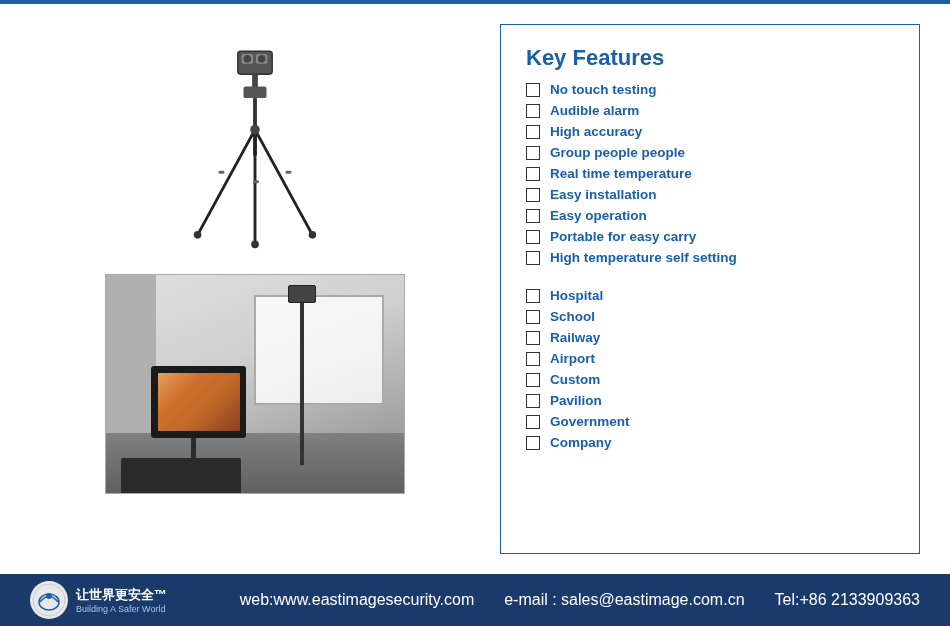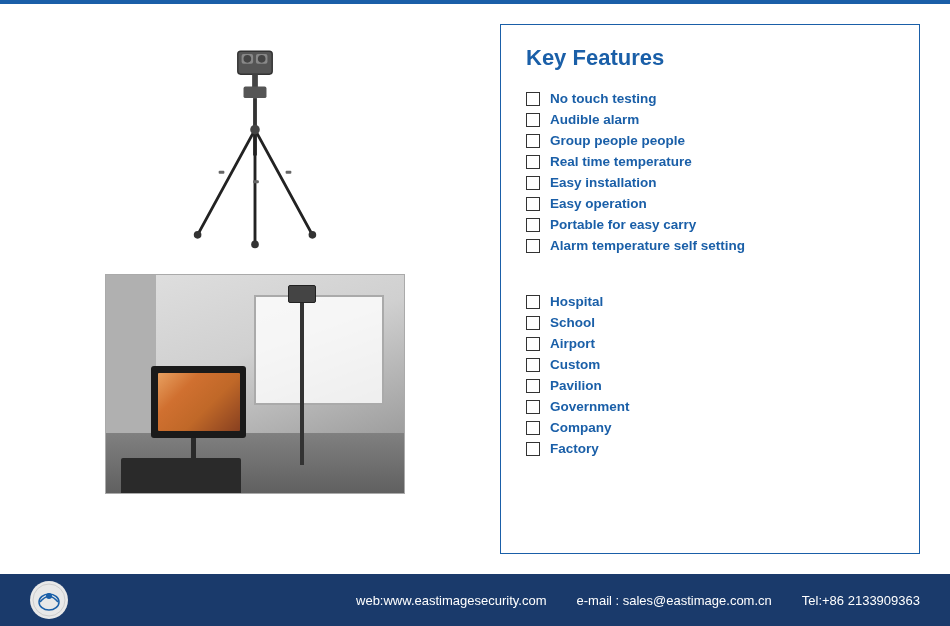--- a/index.html
+++ b/index.html
@@ -168,21 +168,21 @@
       background: #1a1a1a;
       border-radius: 2px;
     }
 
     .right-panel {
       flex: 1;
       border: 1.5px solid #1a5fa8;
       padding: 20px 25px;
       display: flex;
       flex-direction: column;
-      gap: 12px;
+      gap: 3px;
     }
 
     .section-title {
       font-size: 22px;
       font-weight: bold;
       color: #1a5fa8;
       margin-bottom: 8px;
     }
 
     .feature-list {
@@ -246,21 +246,21 @@
     }
 
     .footer-contact {
       display: flex;
       gap: 30px;
       align-items: center;
     }
 
     .footer-contact-item {
       color: white;
-      font-size: 13px;
+      font-size: 16px;
     }
   </style>
 </head>
 <body>
 
 <div class="top-bar"></div>
 
 <div class="main-content">
 
   <div class="left-panel">
@@ -321,95 +321,103 @@
       <li class="feature-item">
         <span class="checkbox-icon"></span>
         <span class="feature-label">No touch testing</span>
       </li>
       <li class="feature-item">
         <span class="checkbox-icon"></span>
         <span class="feature-label">Audible alarm</span>
       </li>
       <li class="feature-item">
         <span class="checkbox-icon"></span>
+        <span class="feature-label">High accuracy</span>
+      </li>
+      <li class="feature-item">
+        <span class="checkbox-icon"></span>
         <span class="feature-label">Group people people</span>
       </li>
       <li class="feature-item">
         <span class="checkbox-icon"></span>
         <span class="feature-label">Real time temperature</span>
       </li>
       <li class="feature-item">
         <span class="checkbox-icon"></span>
         <span class="feature-label">Easy installation</span>
       </li>
       <li class="feature-item">
         <span class="checkbox-icon"></span>
         <span class="feature-label">Easy operation</span>
       </li>
       <li class="feature-item">
         <span class="checkbox-icon"></span>
         <span class="feature-label">Portable for easy carry</span>
       </li>
       <li class="feature-item">
         <span class="checkbox-icon"></span>
-        <span class="feature-label">Alarm temperature self setting</span>
+        <span class="feature-label">High temperature self setting</span>
       </li>
     </ul>
 
     <div class="divider"></div>
 
 
     <ul class="feature-list">
       <li class="feature-item">
         <span class="checkbox-icon"></span>
         <span class="feature-label">Hospital</span>
       </li>
       <li class="feature-item">
         <span class="checkbox-icon"></span>
         <span class="feature-label">School</span>
       </li>
       <li class="feature-item">
         <span class="checkbox-icon"></span>
+        <span class="feature-label">Railway</span>
+      </li>
+      <li class="feature-item">
+        <span class="checkbox-icon"></span>
         <span class="feature-label">Airport</span>
       </li>
       <li class="feature-item">
         <span class="checkbox-icon"></span>
         <span class="feature-label">Custom</span>
       </li>
       <li class="feature-item">
         <span class="checkbox-icon"></span>
         <span class="feature-label">Pavilion</span>
       </li>
       <li class="feature-item">
         <span class="checkbox-icon"></span>
         <span class="feature-label">Government</span>
       </li>
       <li class="feature-item">
         <span class="checkbox-icon"></span>
         <span class="feature-label">Company</span>
-      </li>
-      <li class="feature-item">
-        <span class="checkbox-icon"></span>
-        <span class="feature-label">Factory</span>
       </li>
     </ul>
 
   </div>
 
 </div>
 
 <div class="footer">
   <div class="footer-logo">
     <div class="footer-logo-circle">
       <svg width="34" height="34" viewBox="0 0 34 34" xmlns="http://www.w3.org/2000/svg">
         <circle cx="17" cy="17" r="16" fill="#e8e8e8" stroke="#ccc" stroke-width="1"></circle>
         <ellipse cx="17" cy="19" rx="10" ry="8" fill="none" stroke="#1a5fa8" stroke-width="1.5"></ellipse>
         <path d="M8 19 Q17 8 26 19" fill="none" stroke="#1a5fa8" stroke-width="1.5"></path>
         <circle cx="17" cy="13" r="3" fill="#1a5fa8"></circle>
       </svg>
     </div>
+    <div>
+      <div style="color:white;font-size:13px;font-weight:bold;">让世界更安全™</div>
+      <div style="color:#aac4e8;font-size:9px;">Building A Safer World</div>
+    </div>
   </div>
   <div class="footer-contact">
     <span class="footer-contact-item">web:www.eastimagesecurity.com</span>
     <span class="footer-contact-item">e-mail : sales@eastimage.com.cn</span>
     <span class="footer-contact-item">Tel:+86 2133909363</span>
   </div>
 </div>
 
 </body></html>

